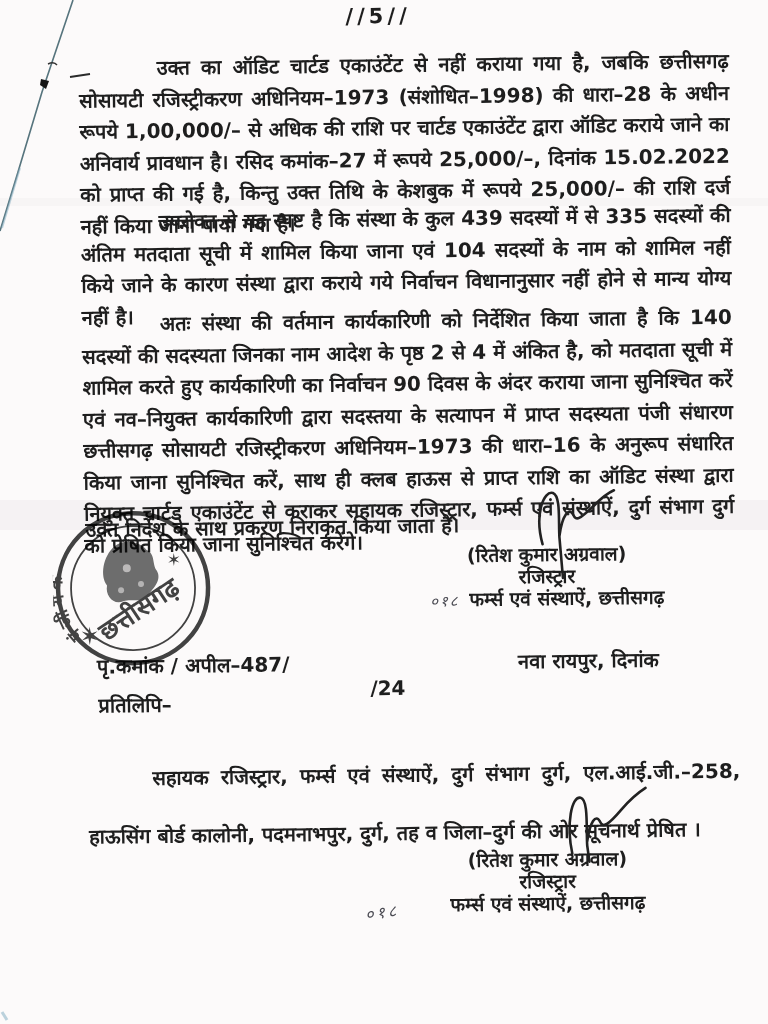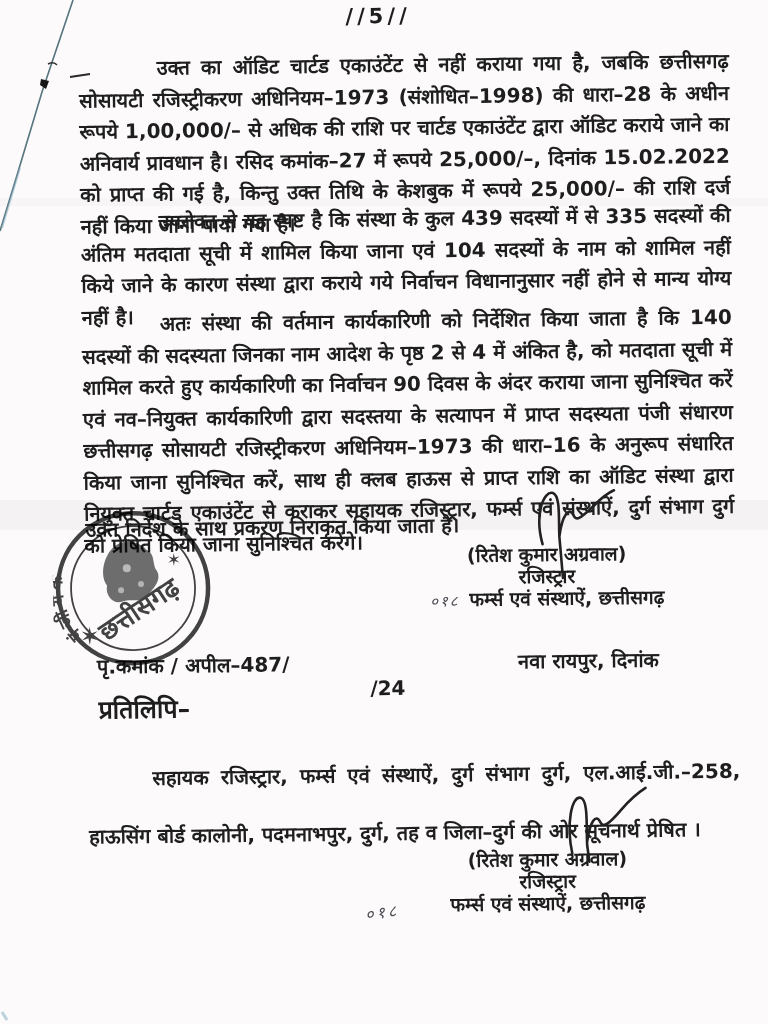--- a/index.html
+++ b/index.html
@@ -50,21 +50,21 @@
     transform:rotate(-7deg);
     color:#4a4a52;font-size:16px;font-style:italic;letter-spacing:3px;
   }
   .scribble{position:absolute;pointer-events:none;}
   .scr1{left:528px;top:488px;}
   .scr2{left:538px;top:788px;}
   .ref-line{position:absolute;top:649px;left:0;width:768px;font-size:20px;font-weight:600;}
   .ref-no{position:absolute;left:95px;white-space:nowrap;}
   .ref-yr{position:absolute;left:368px;white-space:nowrap;margin-top:27px;}
   .ref-place{position:absolute;left:516px;white-space:nowrap;}
-  .copy-label{position:absolute;left:96px;top:688px;font-size:25px;font-weight:600;}
+  .copy-label{position:absolute;left:96px;top:688px;font-size:20px;font-weight:600;}
   .copy-body{
     position:absolute;left:85px;top:726px;width:652px;
     font-size:20px;line-height:58px;font-weight:600;
     text-align:justify;text-indent:64px;
   }
   .stamp{
     position:absolute;left:52px;top:505px;width:160px;height:160px;
     mix-blend-mode:multiply;opacity:0.87;z-index:5;
   }
   .artifacts{position:absolute;inset:0;pointer-events:none;z-index:4;}

